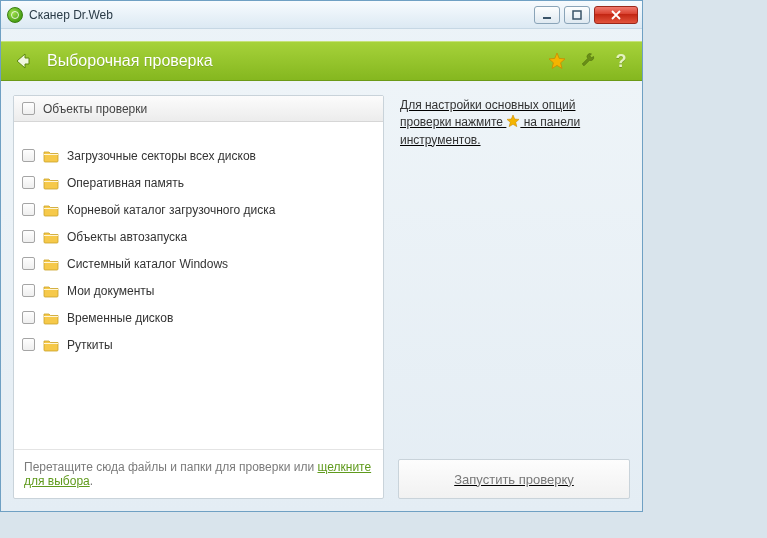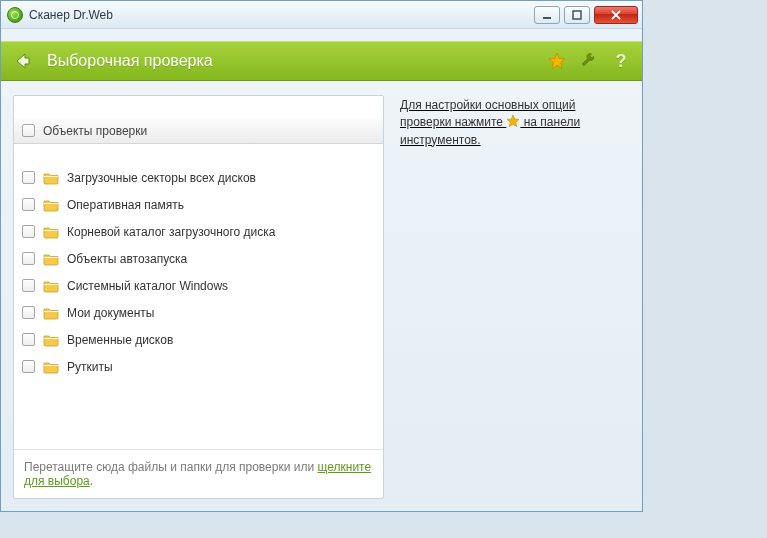--- a/index.html
+++ b/index.html
@@ -117,21 +117,20 @@
     min-width:0;
   }
   .list-header {
     height:26px;
     background: linear-gradient(#fcfcfc,#ececec);
     border-bottom:1px solid #d6d6d6;
     display:flex; align-items:center;
     padding:0 8px;
     gap:8px;
     color:#444;
-    margin-top:22px;
   }
   .list-body { flex:1; overflow:auto;margin-top:20px; }
   .row {
     display:flex; align-items:center;
     height:27px;
     padding:0 8px;
     gap:8px;
     color:#333;
   }
   .cb {
@@ -329,18 +328,21 @@
 
       <div class="side">
         <div class="hint-text">
           <span>Для настройки основных опций</span><br>
           <span>проверки нажмите </span><span class="inline-star"><svg width="14" height="14">
                 <polygon points="7,1 8.7,5.1 13,5.4 9.7,8.3 10.8,12.6 7,10.3 3.2,12.6 4.3,8.3 1,5.4 5.3,5.1" fill="#f4b400" stroke="#c98a00" stroke-width="0.6"></polygon>
               </svg></span><span> на панели</span><br>
           <span>инструментов.</span>
         </div>
         <div class="side-spacer"></div>
+        <div class="run-btn">
+          <span>Запустить проверку</span>
+        </div>
       </div>
 
     </div>
   </div>
 
 </div>
 
 </body></html>

